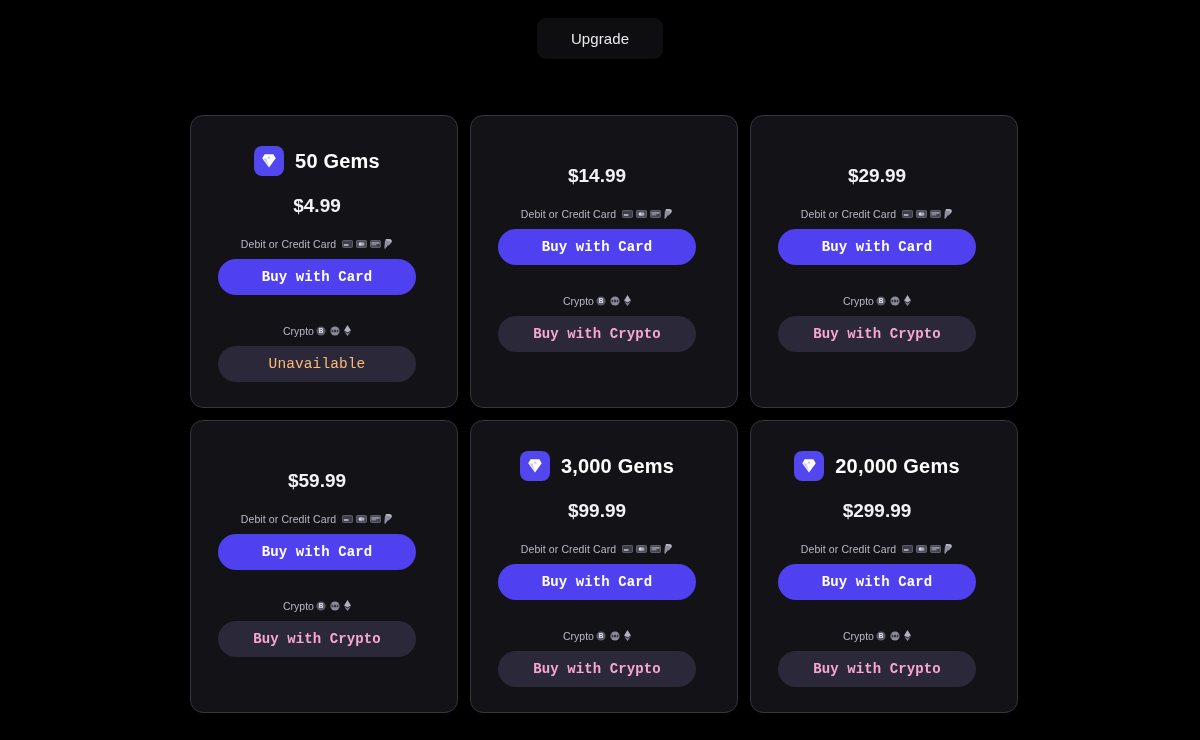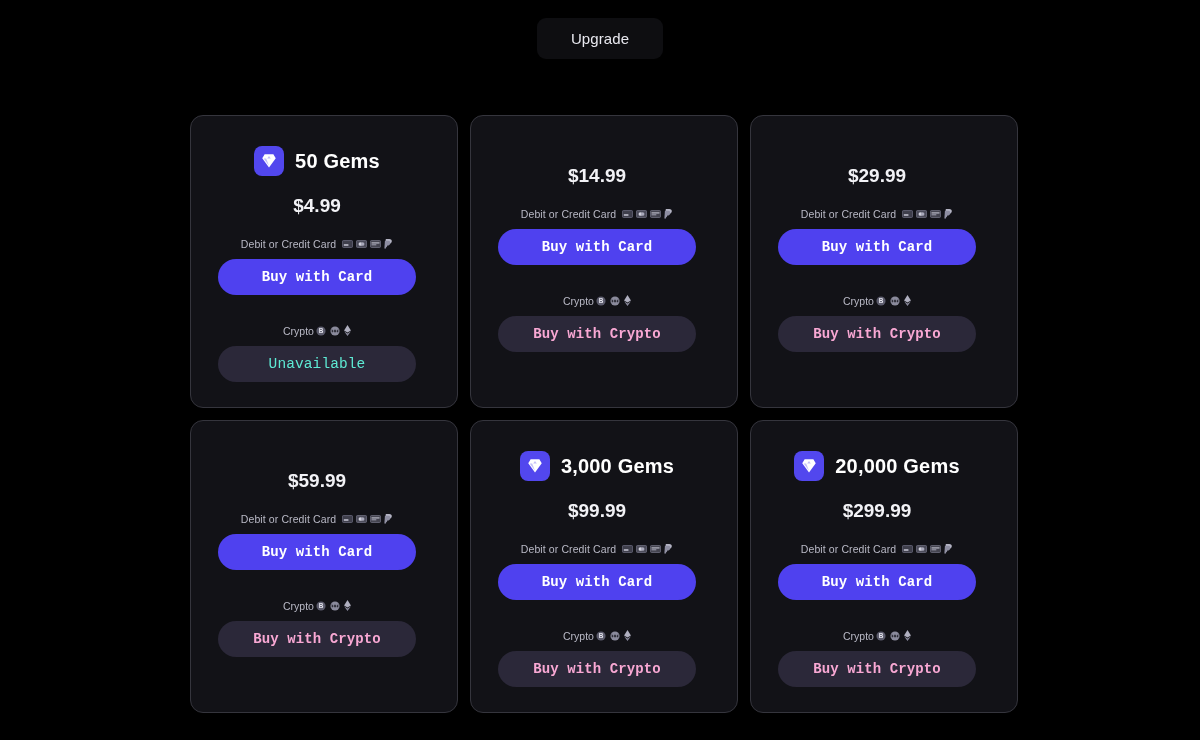--- a/index.html
+++ b/index.html
@@ -146,21 +146,21 @@
   .btn-card {
     background: #4f41ef;
     color: #ffffff;
   }
   .btn-crypto {
     background: #2b2839;
     color: #f9a8d4;
   }
   .btn-disabled {
     background: #2b2839;
-    color: #5eead4;
+    color: #fdba74;
     font-weight: 400;
     font-size: 14.5px;
     cursor: default;
   }
 
   .crypto-row {
     margin-top: 29px;
     display: flex;
     align-items: center;
     gap: 2px;

